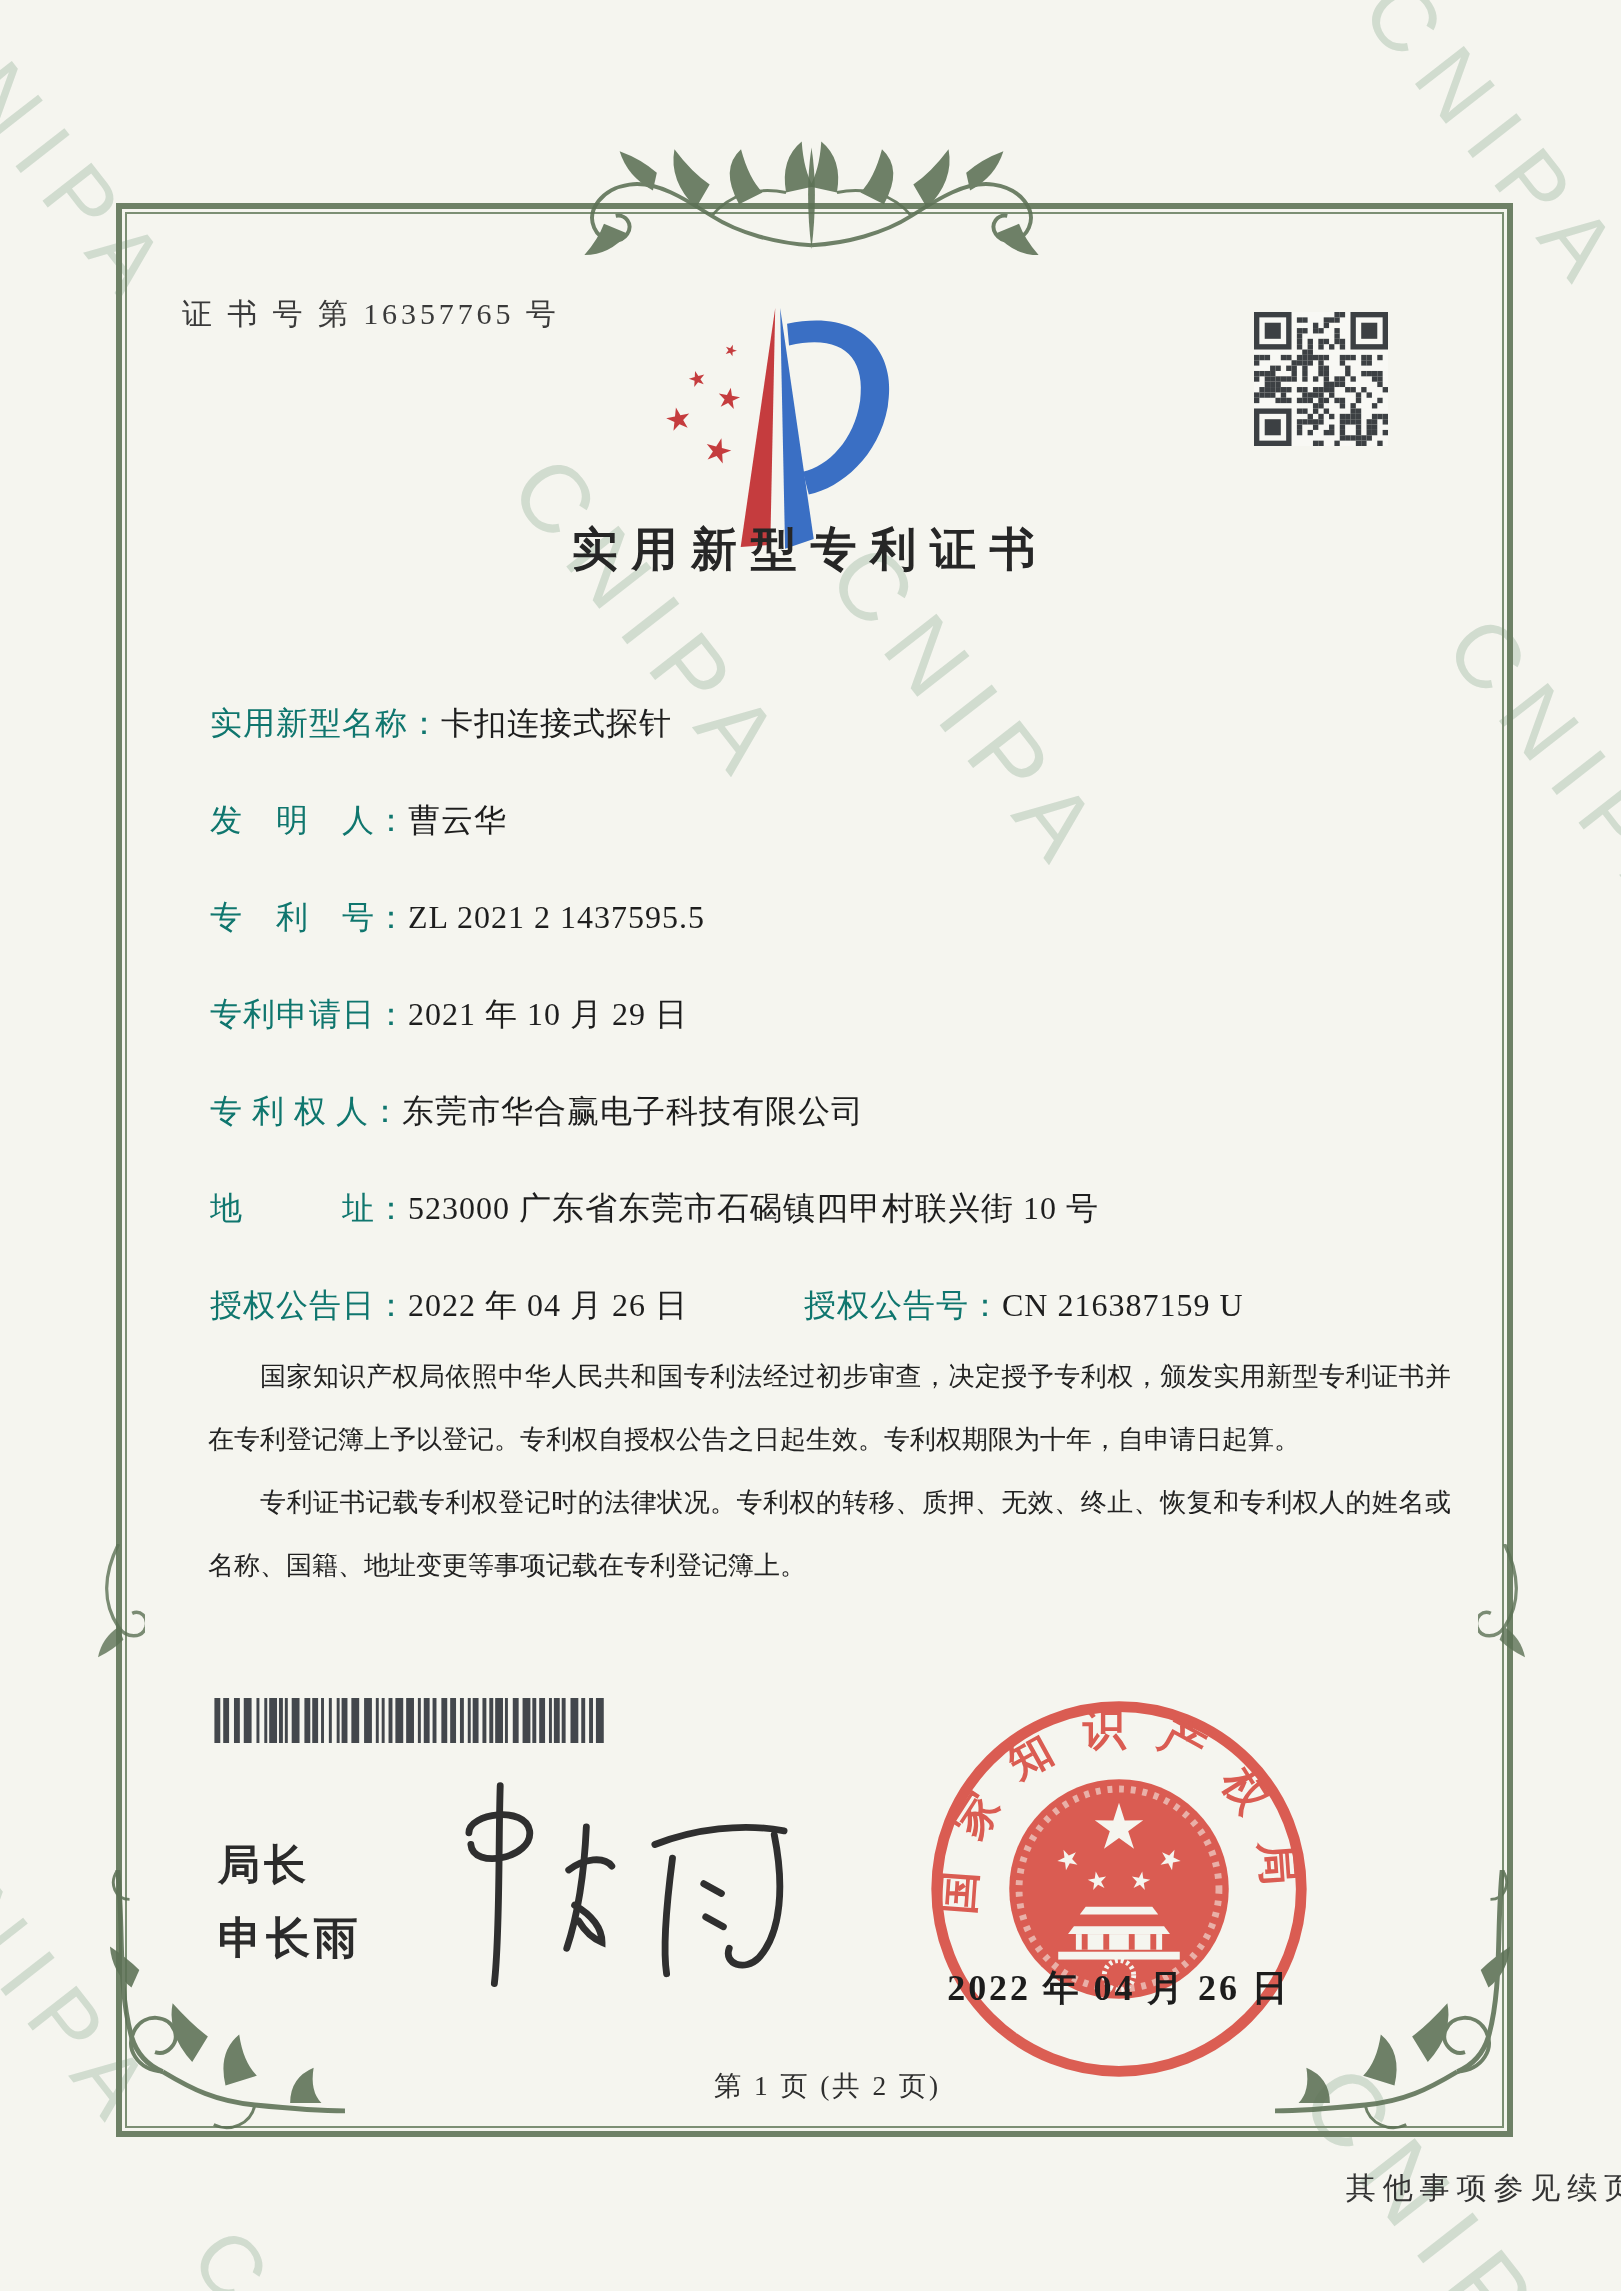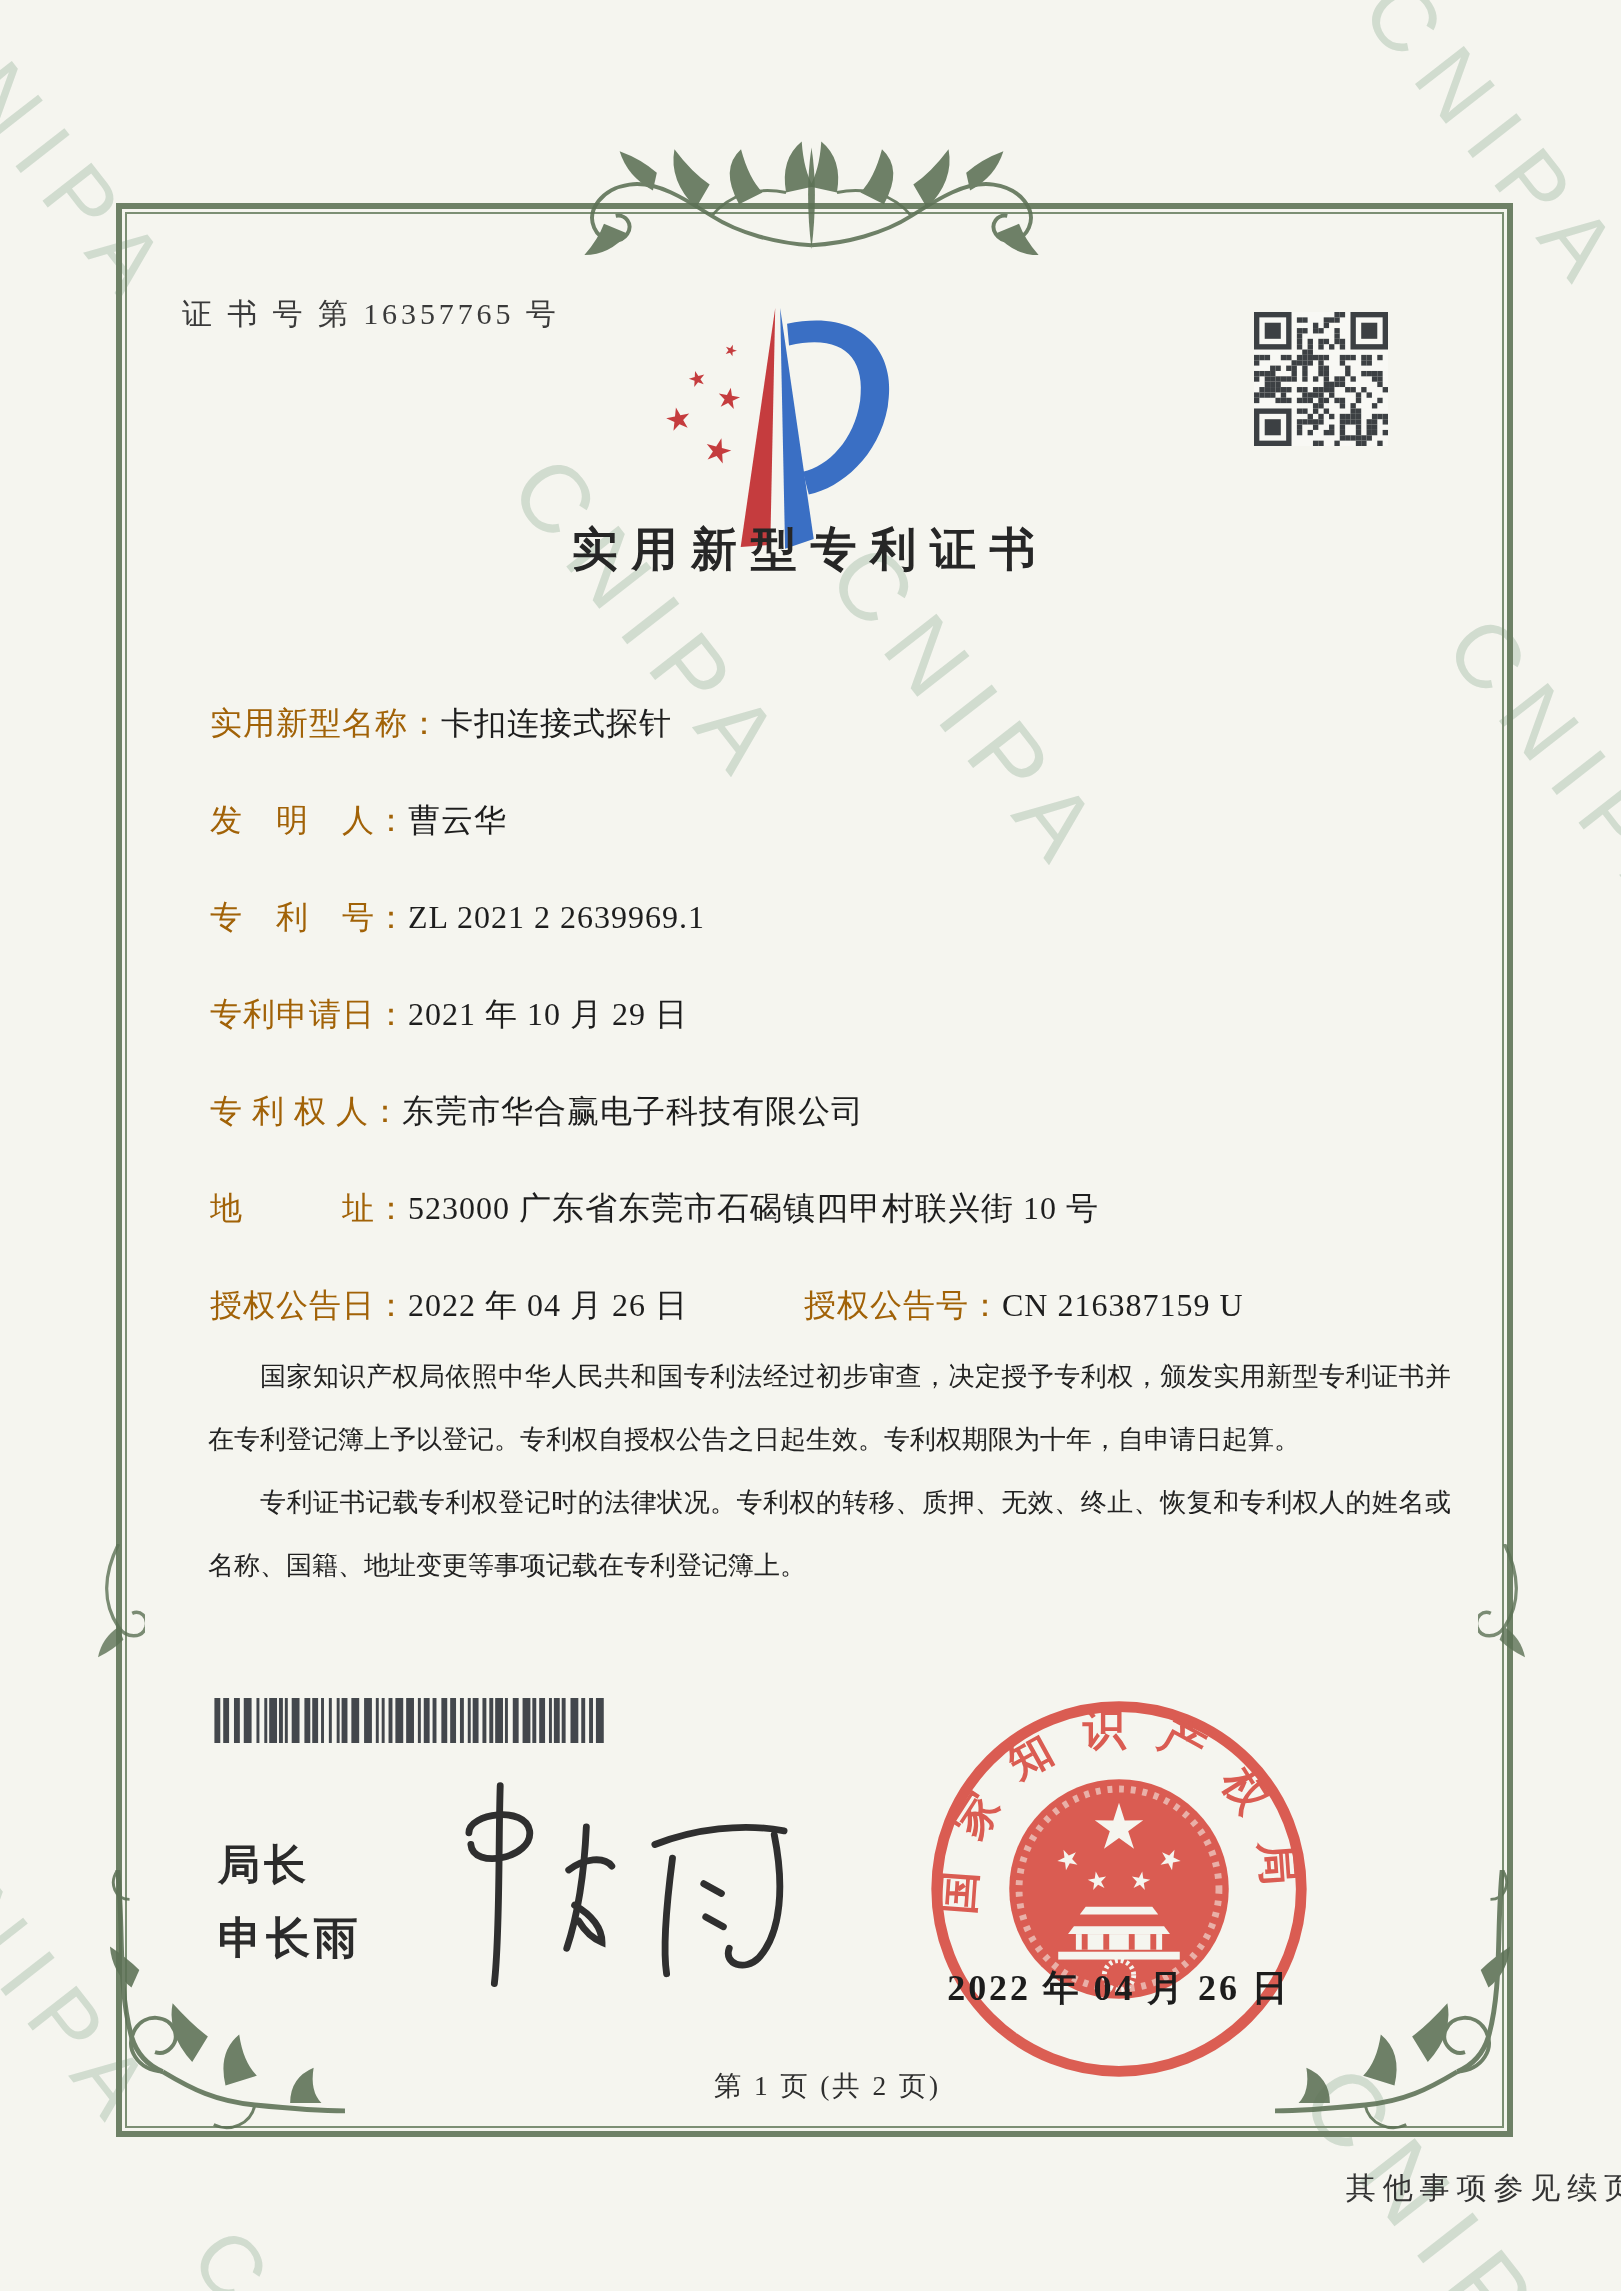--- a/index.html
+++ b/index.html
@@ -23,21 +23,21 @@
     position:absolute;left:182px;top:294px;font-size:30px;letter-spacing:3.9px;color:#3a3a3a;
   }
   .logo{position:absolute;left:639px;top:290px;width:306px;height:267px;}
   .qr{position:absolute;left:1254px;top:312px;width:134px;height:134px;background:#f8f8f4;}
   .title{
     position:absolute;left:0;top:519px;width:100%;text-align:center;
     font-size:46px;font-weight:700;letter-spacing:13.7px;color:#262626;
   }
   .fields{position:absolute;left:210px;top:702px;width:1245px;}
   .row{height:97px;font-size:32px;letter-spacing:1px;white-space:nowrap;}
-  .row .lbl{color:#a16207;}
+  .row .lbl{color:#0f766e;}
   .row .val{color:#1e1e1e;}
   .row .gap{display:inline-block;width:116px;}
   .body-text{
     position:absolute;left:208px;top:1345px;width:1243px;
     font-size:26px;line-height:63px;text-align:justify;color:#222;
   }
   .body-text p{margin:0;text-indent:2em;}
   .barcode{position:absolute;left:214px;top:1698px;width:398px;height:45px;}
   .signer-title{
     position:absolute;left:218px;top:1837px;font-size:42px;font-weight:700;
@@ -369,21 +369,21 @@
   <div class="title">实用新型专利证书</div>
 
   <div class="fields">
     <div class="row">
       <span class="lbl">实用新型名称：</span><span class="val">卡扣连接式探针</span>
     </div>
     <div class="row">
       <span class="lbl">发　明　人：</span><span class="val">曹云华</span>
     </div>
     <div class="row">
-      <span class="lbl">专　利　号：</span><span class="val">ZL 2021 2 2639969.1</span>
+      <span class="lbl">专　利　号：</span><span class="val">ZL 2021 2 1437595.5</span>
     </div>
     <div class="row">
       <span class="lbl">专利申请日：</span><span class="val">2021 年 10 月 29 日</span>
     </div>
     <div class="row">
       <span class="lbl">专 利 权 人：</span><span class="val">东莞市华合赢电子科技有限公司</span>
     </div>
     <div class="row">
       <span class="lbl">地　　　址：</span><span class="val">523000 广东省东莞市石碣镇四甲村联兴街 10 号</span>
     </div>

